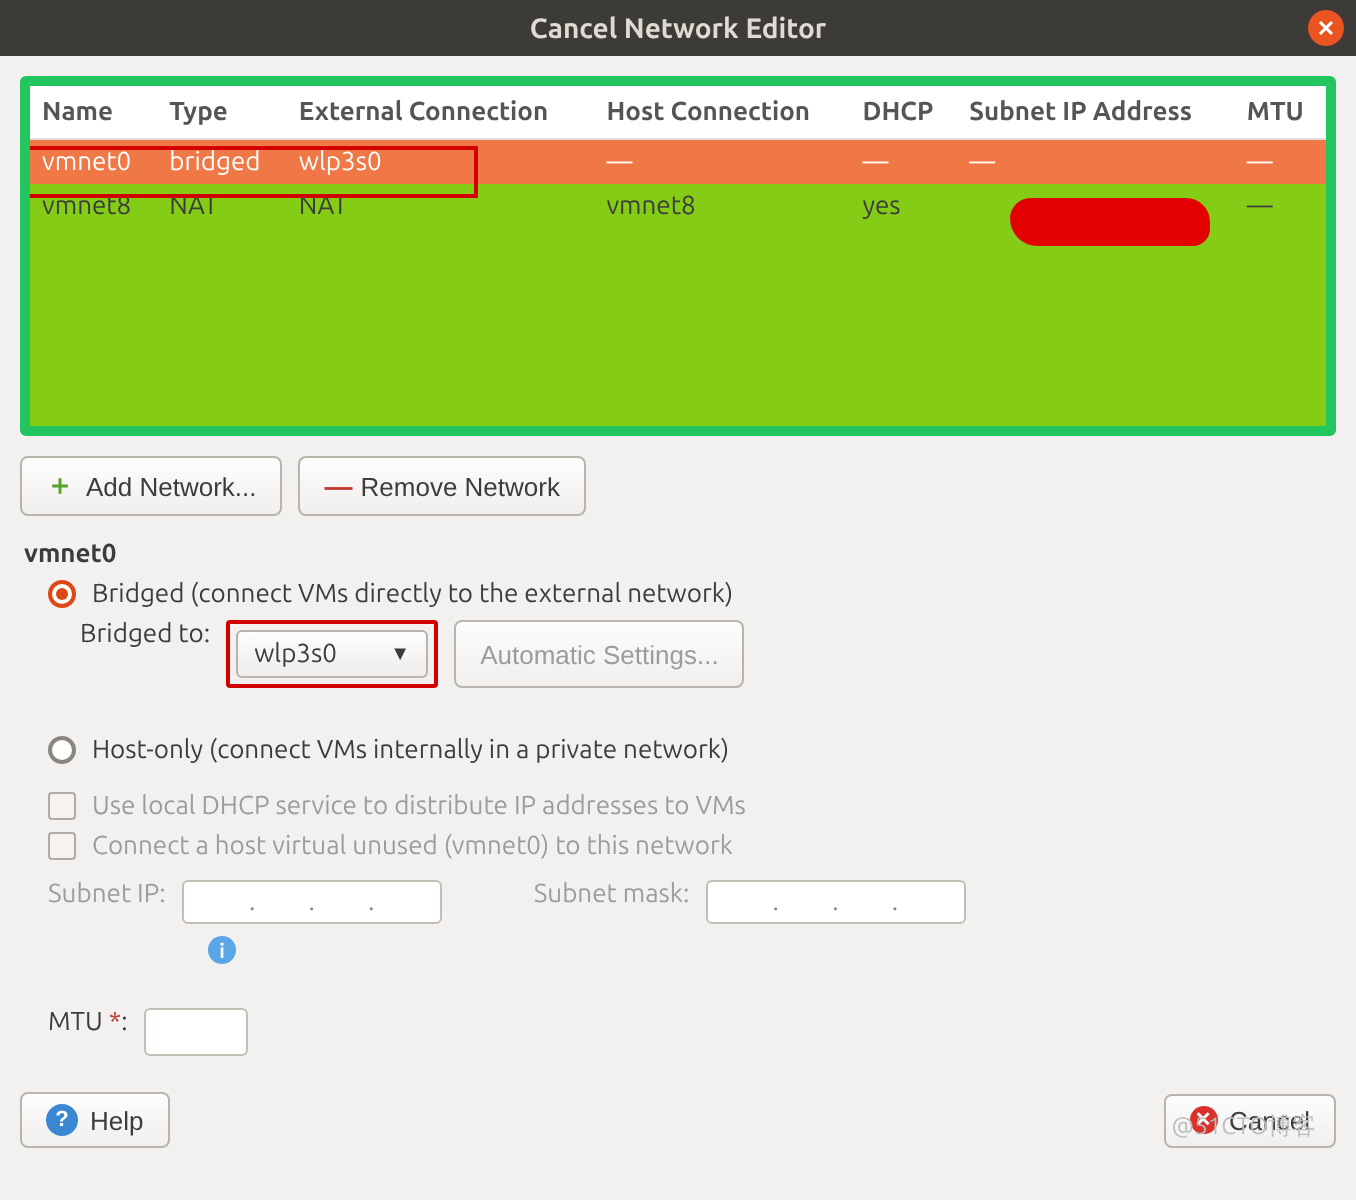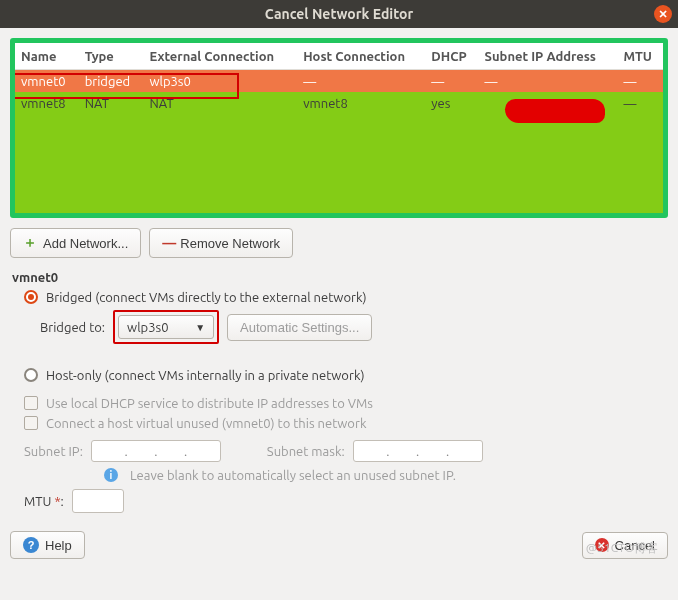--- a/index.html
+++ b/index.html
@@ -65,21 +65,21 @@
     border-radius: 4px;
     padding: 5px 12px;
     font-size: 13px;
     cursor: pointer;
     color: #3c3c3c;
   }
   .btn:disabled, .btn.disabled { color: #9c9c9c; }
   .toolbar { margin-top: 10px; display: flex; gap: 8px; }
   .section-label { font-weight: bold; margin: 12px 0 6px 2px; }
   .form { padding-left: 14px; }
-  .row { display: flex; align-items: center; margin: 6px 0; gap: 8px; }
+  .row { display: flex; margin: 6px 0; gap: 8px; }
   .radio {
     width: 14px; height: 14px; border: 2px solid #8a857d; border-radius: 50%;
     display: inline-flex; align-items: center; justify-content: center;
     background: #fff;
   }
   .radio.checked { border-color: #dd4814; }
   .radio.checked::after { content:""; width:6px; height:6px; border-radius:50%; background:#dd4814; }
   .chk {
     width: 14px; height: 14px; border: 1px solid #b0aaa0; border-radius: 2px;
     background: #f5f3f0; display:inline-block;
@@ -226,24 +226,23 @@
 
     <div class="row disabled-text" style="margin-top:10px;">
       <span>Subnet IP:</span>
       <span class="ip-box"><span></span>.<span></span>.<span></span>.<span></span></span>
       <span style="width:30px;"></span>
       <span>Subnet mask:</span>
       <span class="ip-box"><span></span>.<span></span>.<span></span>.<span></span></span>
     </div>
     <div class="row disabled-text" style="margin-left:80px; margin-top:2px;">
       <span class="info">i</span>
-      <span>Leave blank to automatically select an unused subnet IP.</span>
-    </div>
-
-    <div class="row" style="margin-top:7px;">
+    </div>
+
+    <div class="row" style="margin-top:22px;">
       <span>
         <span>MTU</span>&nbsp;<span class="req">*</span><span>:</span>
       </span>
       <span class="small-input"></span>
     </div>
   </div>
 
   <div class="footer">
     <button class="btn">
       <span class="icon-help">?</span>

